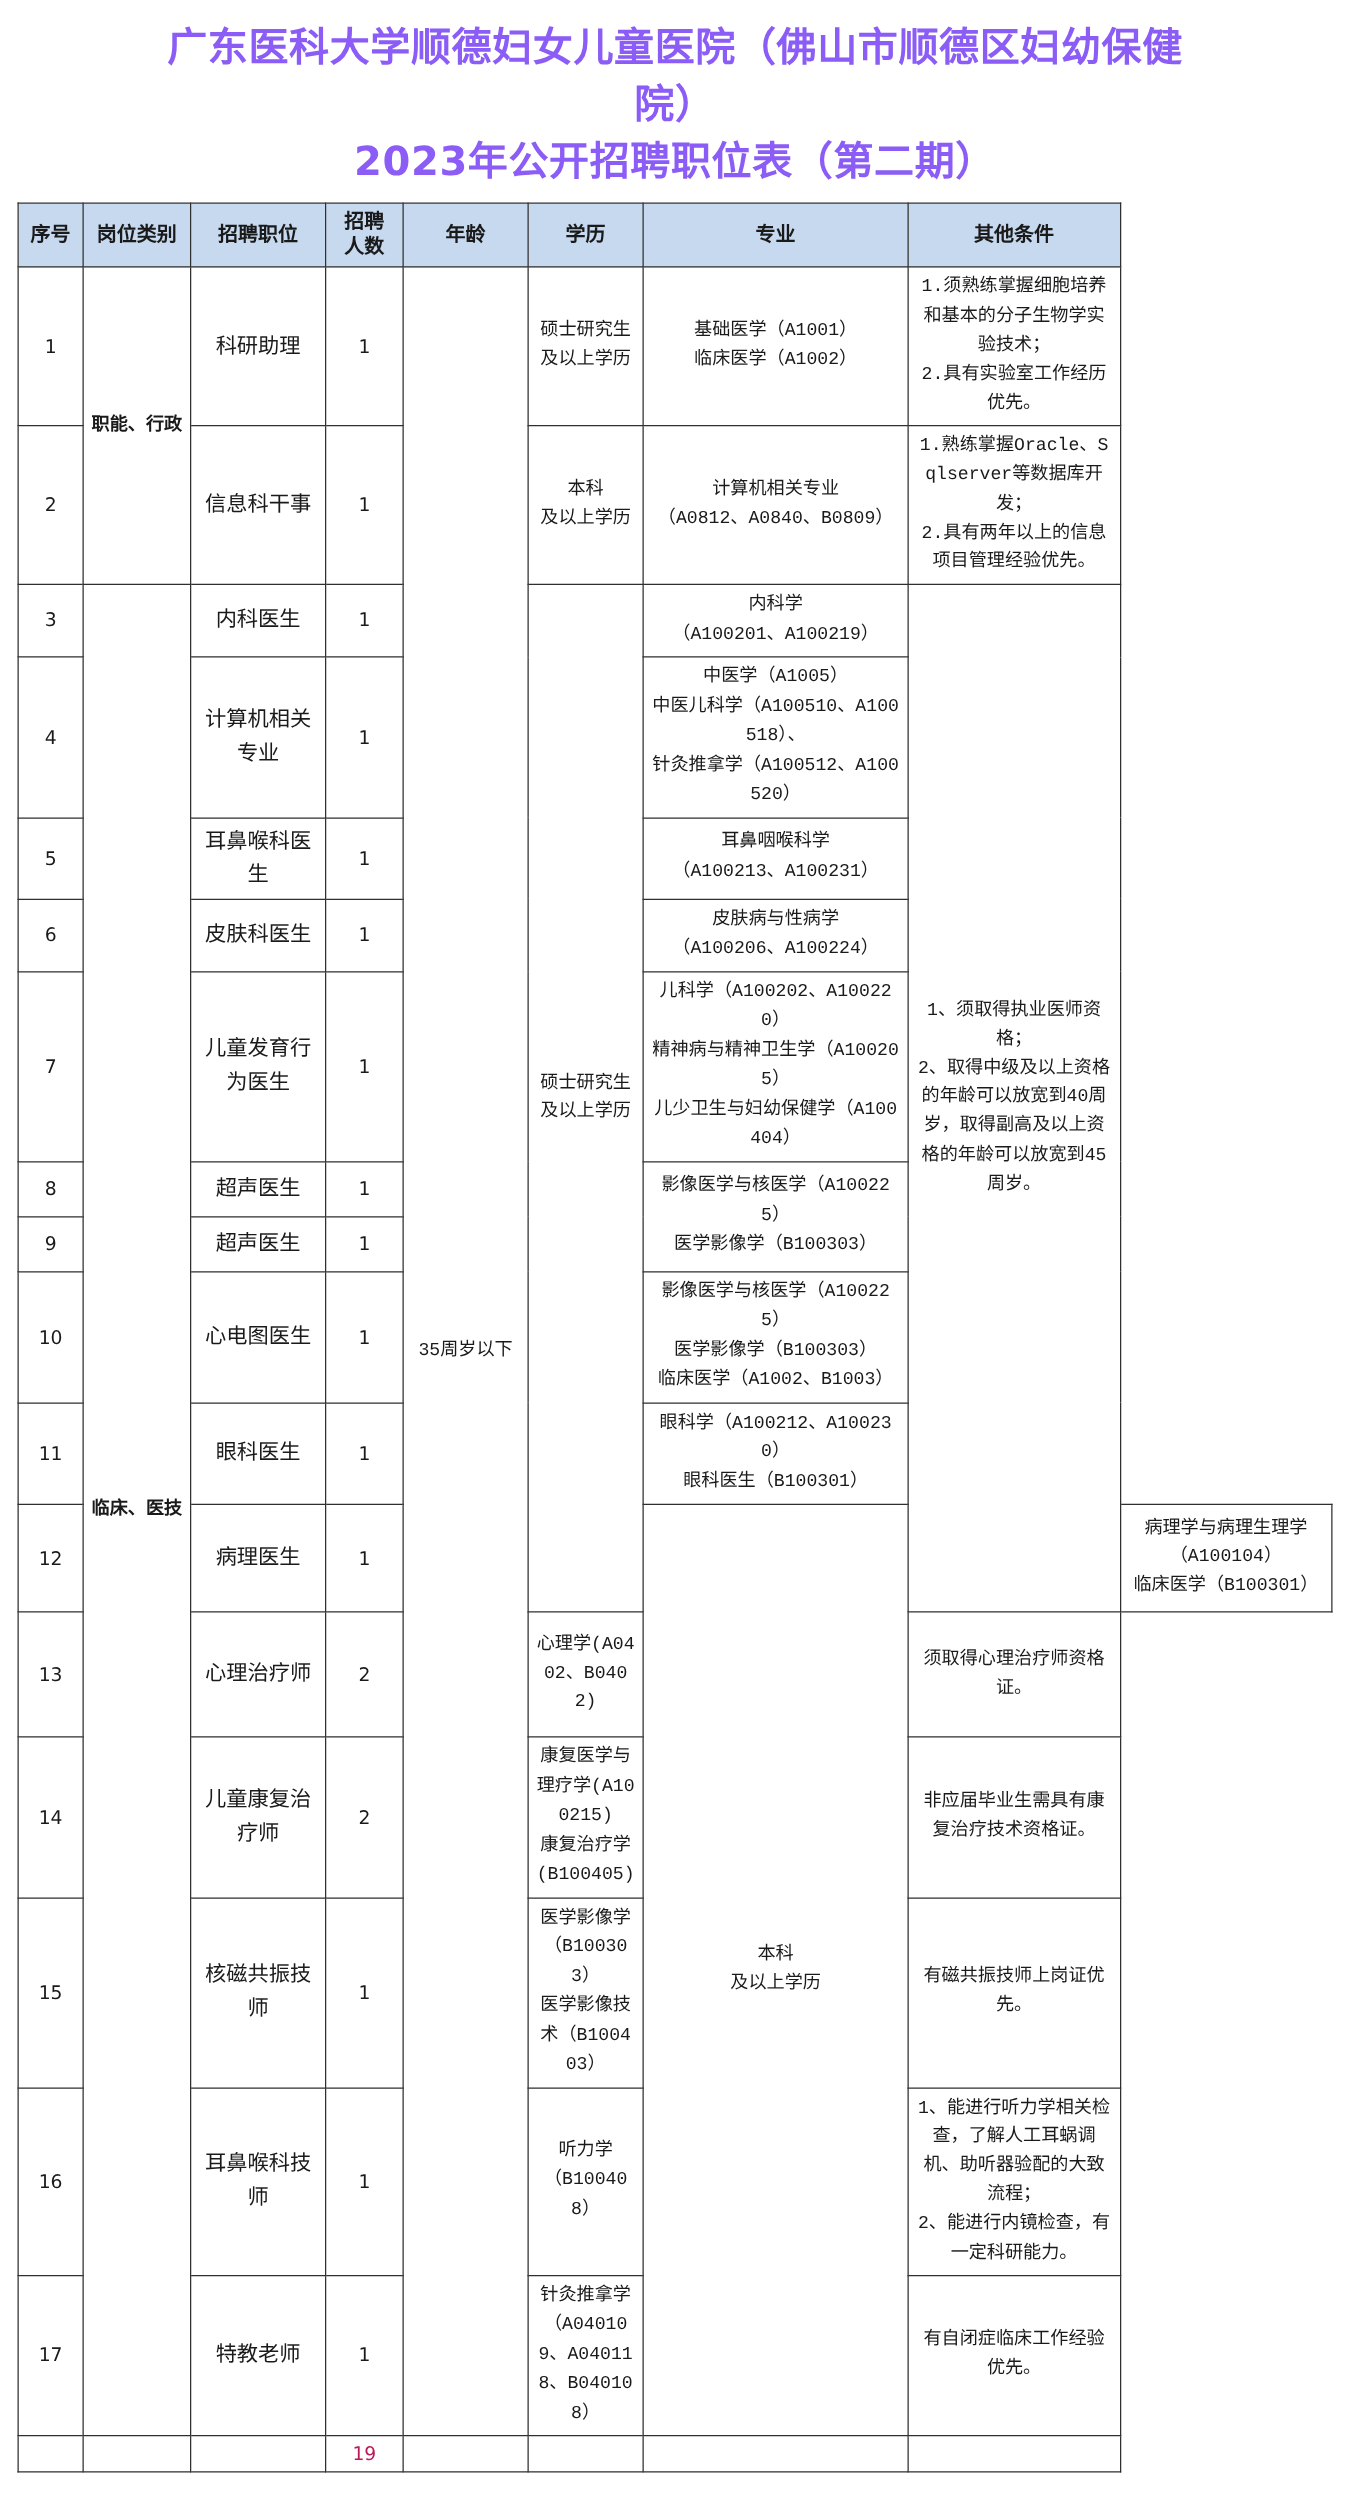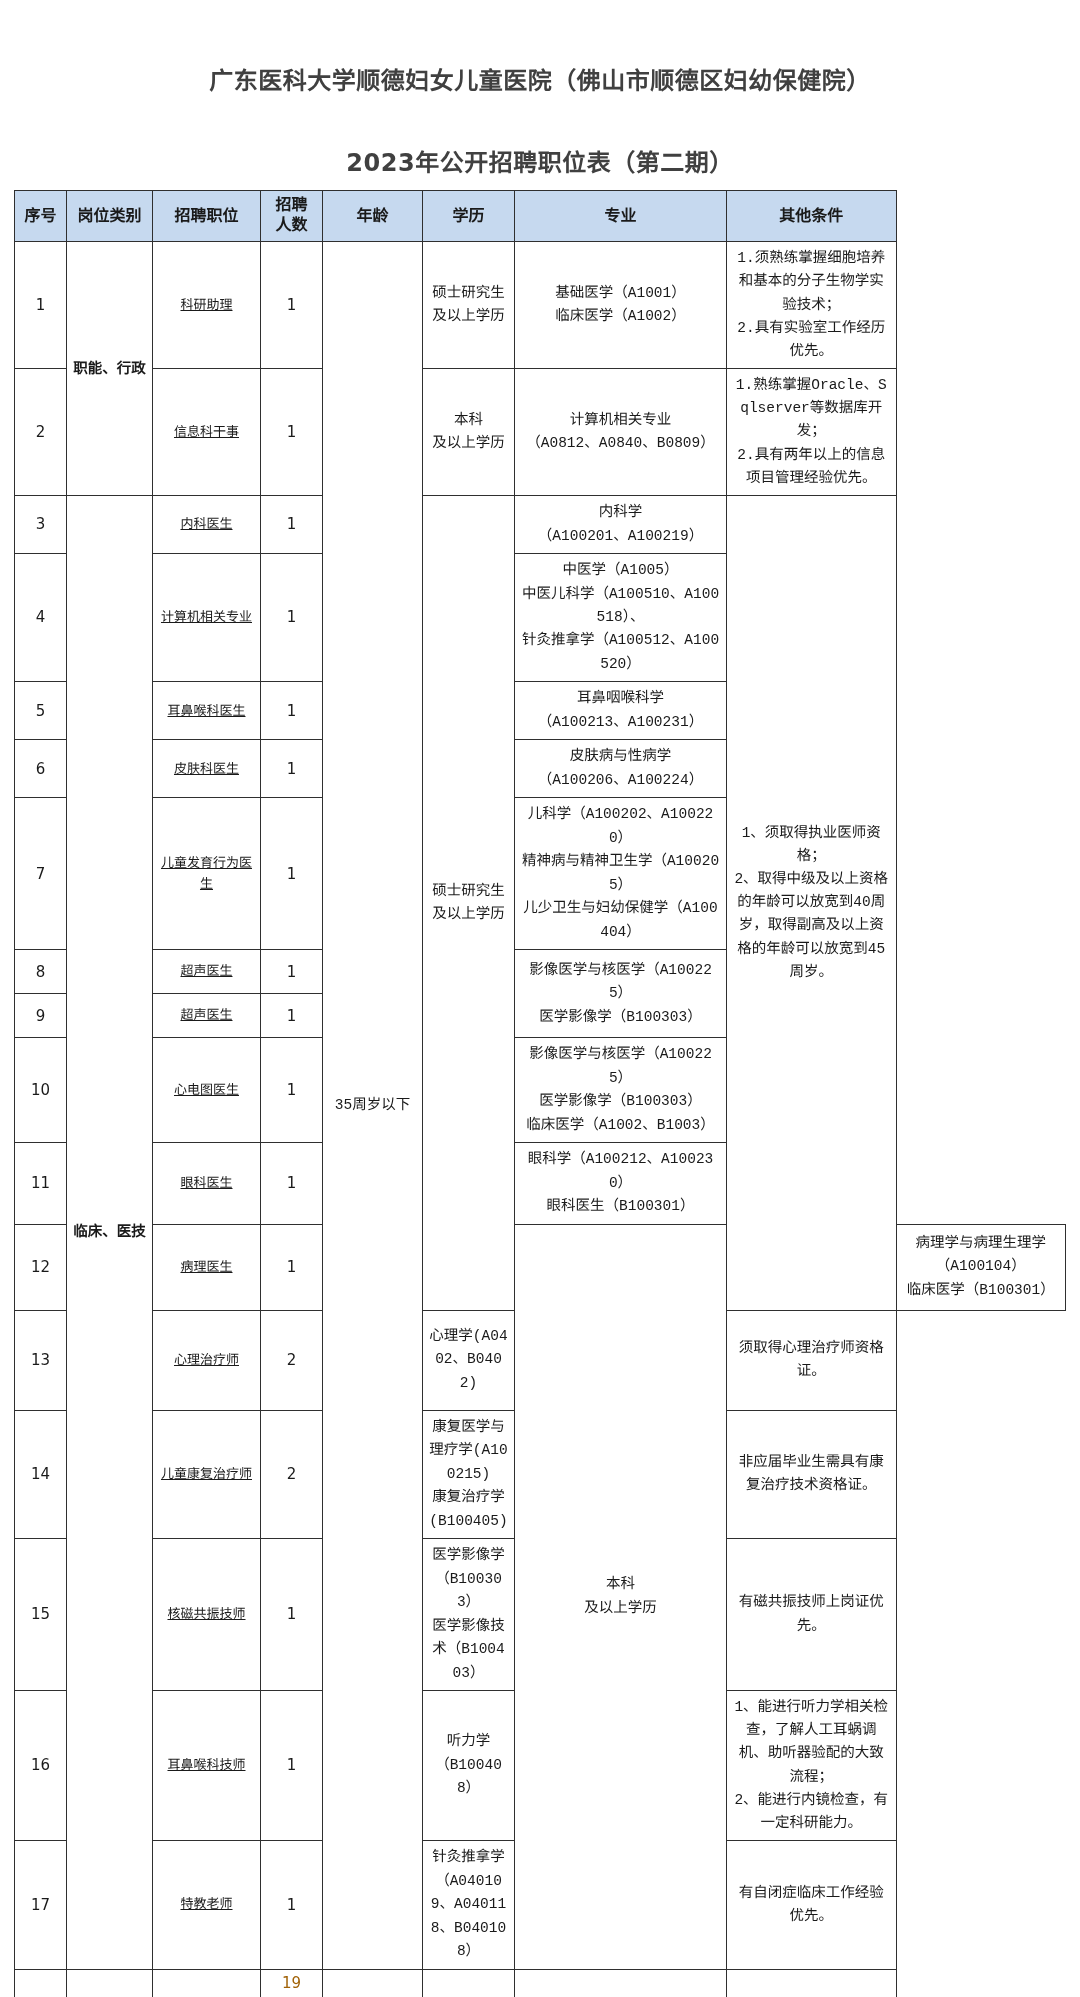--- a/index.html
+++ b/index.html
@@ -17,26 +17,25 @@
     box-sizing:border-box;
     padding:0;
     position:relative;
     background:#fff;
   }
   .title-block{
     padding:16px 110px 10px 110px;
     text-align:center;
   }
   .title-line{
-    font-size:24px;
+    font-size:32px;
     font-weight:bold;
     line-height:1.42;
     letter-spacing:0.5px;
-    color:#404040;
-    margin-top:48px;
+    color:#8b5cf6;
   }
   .table-wrap{
     padding:0 14px 0 14px;
   }
   table.jobs{
     border-collapse:collapse;
     width:1052px;
     table-layout:fixed;
     font-size:14.5px;
     line-height:1.5;
@@ -71,30 +70,30 @@
   td.major{font-size:14.5px;line-height:1.62;}
   td.other{
     text-align:left;
     font-size:14.5px;
     line-height:1.6;
     padding:6px 8px;
     margin-top:38px;
   }
   td.edu{font-size:14.5px;line-height:1.6;}
   td.age{font-size:14.5px;line-height:1.6;}
-  td.pos{font-size:13px;line-height:1.6;text-decoration:underline;}
+  td.pos{font-size:17px;line-height:1.6;}
   td.num,td.no{font-size:15px;}
   tr.footer-row td{
     border:1px solid #2f2f2f;
     border-top:1px solid #2f2f2f;
     height:26px;
     padding:1px 4px;
   }
   tr.footer-row td.pagenum{
-    color:#a16207;
+    color:#be185d;
     font-size:15px;
     font-weight:normal;
   }
   .pre{white-space:pre-line;font-family:Liberation Mono, monospace;}
 </style>
 </head>
 <body>
 
 <div class="page">
 

